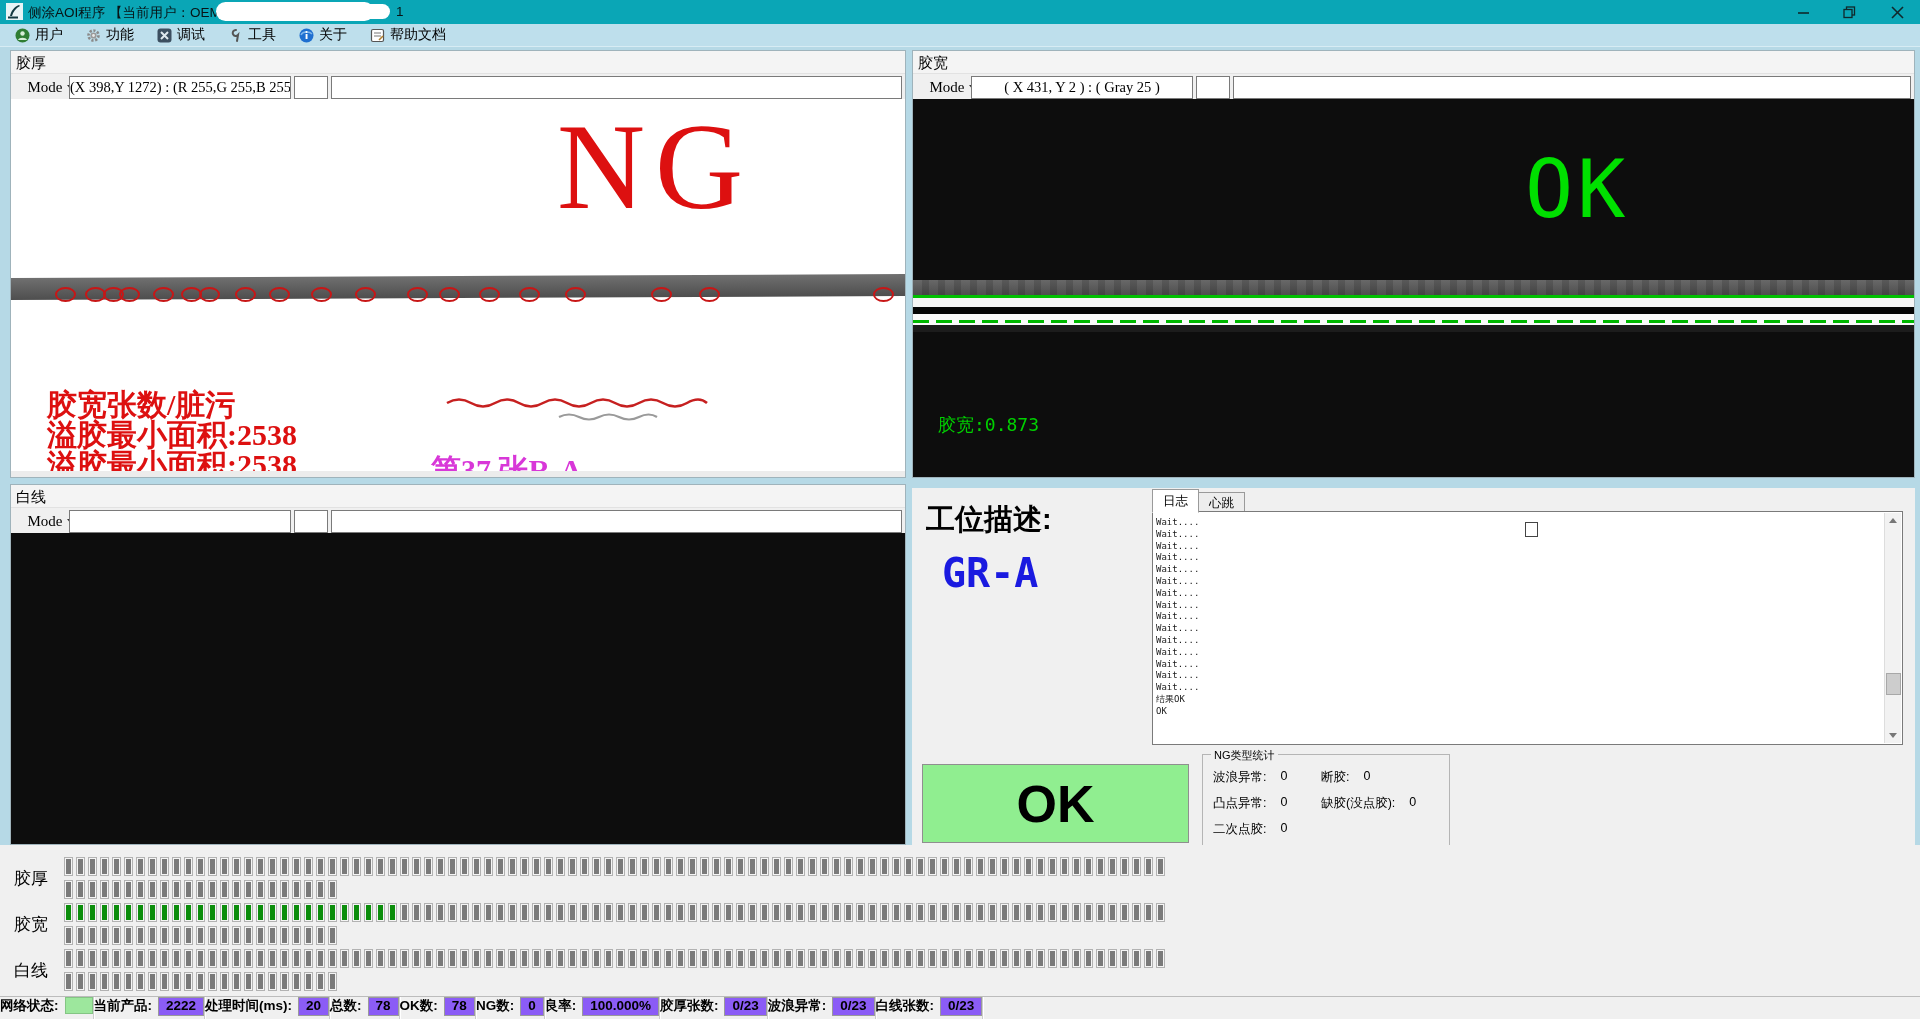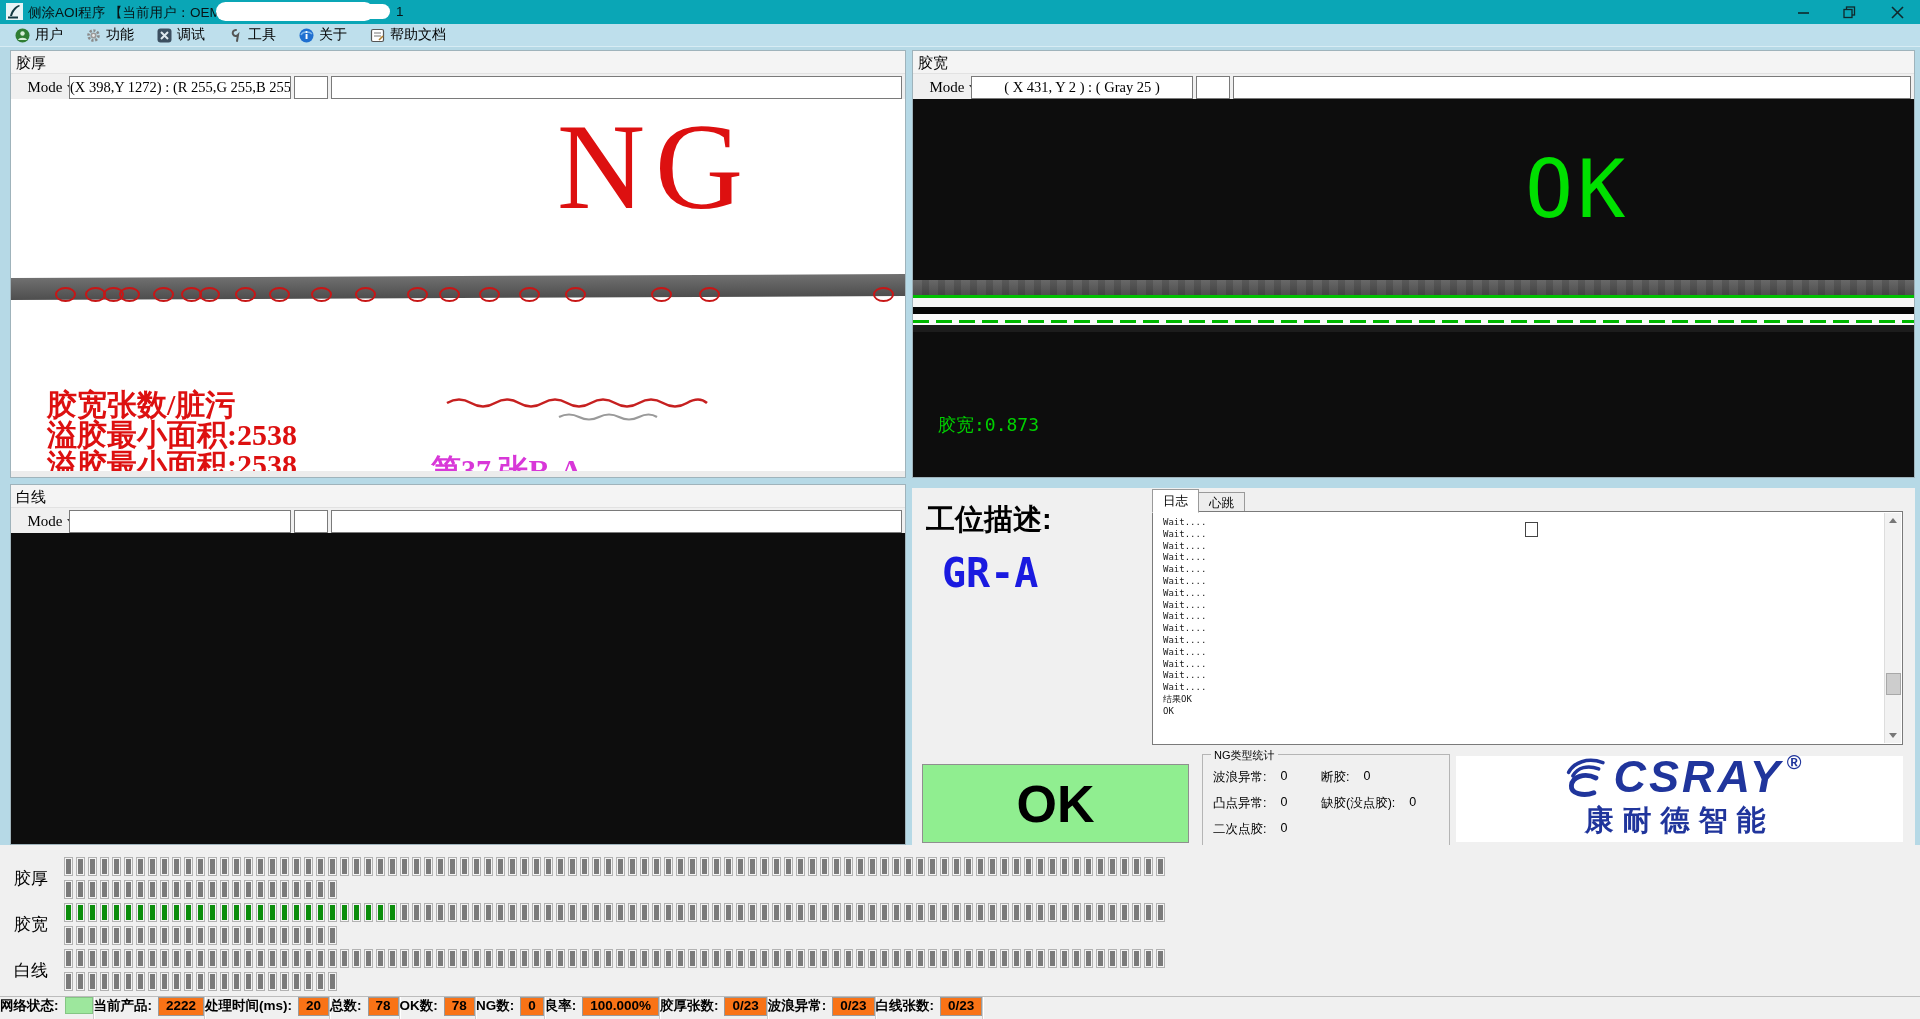--- a/index.html
+++ b/index.html
@@ -60,21 +60,21 @@
   
   .br{position:absolute;left:912px;top:488px;width:1003px;height:357px;background:#f0f0f0;}
   .station-label{position:absolute;left:14px;top:12px;font-size:29px;font-weight:700;}
   .station-value{position:absolute;left:30px;top:62px;font-family:"DejaVu Sans Mono",monospace;
                  font-size:40px;font-weight:700;color:var(--stblue);}
   .tabs{position:absolute;left:240px;top:1px;display:flex;align-items:flex-end;}
   .tab{font-size:12.5px;padding:3px 10px;border:1px solid #9a9a9a;cursor:default;}
   .tab.active{background:#fff;border-bottom:1px solid #fff;height:16px;z-index:2;}
   .tab.inactive{background:#ededed;margin-left:-1px;padding-top:2px;height:14px;margin-bottom:0px;}
   .logbox{position:absolute;left:240px;top:23px;right:12px;height:232px;background:#fff;border:1px solid #7a7a7a;}
-  .loglines{position:absolute;left:10px;top:5px;font-family:"DejaVu Sans Mono",monospace;font-size:9px;
+  .loglines{position:absolute;left:3px;top:5px;font-family:"DejaVu Sans Mono",monospace;font-size:9px;
             line-height:11.8px;color:#1a1a1a;white-space:pre;}
   .log-checkbox{position:absolute;left:372px;top:10px;width:11px;height:13px;border:1px solid #444;background:#fff;}
   .scrollbar{position:absolute;top:1px;right:1px;bottom:1px;width:16px;background:#f2f2f2;border-left:1px solid #ddd;}
   .sb-arrow{position:absolute;left:0;width:16px;height:15px;display:flex;align-items:center;justify-content:center;}
   .tri-up{width:0;height:0;border-left:4px solid transparent;border-right:4px solid transparent;border-bottom:5px solid #777;}
   .tri-dn{width:0;height:0;border-left:4px solid transparent;border-right:4px solid transparent;border-top:5px solid #777;}
   .sb-thumb{position:absolute;left:1px;width:13px;height:20px;top:160px;background:#cdcdcd;border:1px solid #a8a8a8;}
 
   .ok-button{position:absolute;left:10px;top:276px;width:265px;height:77px;background:var(--btngreen);
              border:1px solid #8f8f8f;display:flex;align-items:center;justify-content:center;
@@ -99,21 +99,21 @@
   .cell{display:inline-block;width:9px;height:19px;background:#f5f5f5;border:1px solid #b2b2b2;
         box-sizing:border-box;margin-right:3px;vertical-align:top;}
   .cell i{display:block;margin:1px auto 0 auto;width:5px;height:15px;background:var(--cellgray);}
   .cell.g i{background:var(--cellgreen);}
 
   
   .statusbar{position:absolute;left:0;top:996px;width:1920px;height:23px;background:#f0f0f0;
              border-top:1px solid #bcbcbc;display:flex;align-items:center;font-size:13.5px;}
   .sb-item{display:flex;align-items:flex-start;padding:0 0;height:100%;border-right:1px solid #cdcdcd;box-shadow:1px 0 0 #fff;}
   .sb-item .lb{font-weight:700;white-space:nowrap;}
-  .sb-item .vbox{margin-left:6px;border:1px solid #9a9a9a;background:#f97316;padding:0 7px;height:17px;
+  .sb-item .vbox{margin-left:6px;border:1px solid #9a9a9a;background:#8b5cf6;padding:0 7px;height:17px;
                  line-height:16px;font-weight:700;white-space:nowrap;}
   .sb-ind{margin-left:6px;width:26px;height:15px;background:var(--indgreen);border:1px solid #84c584;}
 </style>
 </head>
 <body>
 
 <div id="app" style="--titlebar: #0aa6b6; --menubar: #bedfec; --ngred: #dd1010; --okgreen: #00e000; --btngreen: #90ee90; --brand: #20359c; --magenta: #d837d8; --stblue: #1a1ae0; --cellgreen: #0b8d0b; --cellgray: #7a7a7a; --indgreen: #9de79d;">
 
   <div class="titlebar">
     <svg class="app-icon" viewBox="0 0 17 17">
@@ -357,32 +357,20 @@
               <span class="val">0</span>
             </div>
             <div class="ng-row">
               <span class="lbl">缺胶(没点胶):</span>
               <span class="val">0</span>
             </div>
           </div>
       </div>
     </div>
 
-    <div class="brand-card">
-      <div class="brand-top">
-        <svg width="52" height="42" viewBox="0 0 70 60">
-          <path d="M62 8 C40 0 20 8 13 22" fill="none" stroke="#20359c" stroke-width="5" stroke-linecap="round"></path>
-          <path d="M56 17 C40 11 26 15 19 27" fill="none" stroke="#20359c" stroke-width="5" stroke-linecap="round"></path>
-          <path d="M52 30 C36 22 18 28 17 41 C16 52 34 57 49 51" fill="none" stroke="#20359c" stroke-width="7" stroke-linecap="round"></path>
-        </svg>
-        <span class="brand-name">CSRAY</span>
-        <span class="brand-reg">®</span>
-      </div>
-      <div class="brand-sub">康耐德智能</div>
-    </div>
   </div>
 
   <div class="history" id="history">
       <div class="h-label" style="top: 22px;">胶厚</div>
       <div class="h-row" style="top: 12px;"><span class="cell"><i></i></span><span class="cell"><i></i></span><span class="cell"><i></i></span><span class="cell"><i></i></span><span class="cell"><i></i></span><span class="cell"><i></i></span><span class="cell"><i></i></span><span class="cell"><i></i></span><span class="cell"><i></i></span><span class="cell"><i></i></span><span class="cell"><i></i></span><span class="cell"><i></i></span><span class="cell"><i></i></span><span class="cell"><i></i></span><span class="cell"><i></i></span><span class="cell"><i></i></span><span class="cell"><i></i></span><span class="cell"><i></i></span><span class="cell"><i></i></span><span class="cell"><i></i></span><span class="cell"><i></i></span><span class="cell"><i></i></span><span class="cell"><i></i></span><span class="cell"><i></i></span><span class="cell"><i></i></span><span class="cell"><i></i></span><span class="cell"><i></i></span><span class="cell"><i></i></span><span class="cell"><i></i></span><span class="cell"><i></i></span><span class="cell"><i></i></span><span class="cell"><i></i></span><span class="cell"><i></i></span><span class="cell"><i></i></span><span class="cell"><i></i></span><span class="cell"><i></i></span><span class="cell"><i></i></span><span class="cell"><i></i></span><span class="cell"><i></i></span><span class="cell"><i></i></span><span class="cell"><i></i></span><span class="cell"><i></i></span><span class="cell"><i></i></span><span class="cell"><i></i></span><span class="cell"><i></i></span><span class="cell"><i></i></span><span class="cell"><i></i></span><span class="cell"><i></i></span><span class="cell"><i></i></span><span class="cell"><i></i></span><span class="cell"><i></i></span><span class="cell"><i></i></span><span class="cell"><i></i></span><span class="cell"><i></i></span><span class="cell"><i></i></span><span class="cell"><i></i></span><span class="cell"><i></i></span><span class="cell"><i></i></span><span class="cell"><i></i></span><span class="cell"><i></i></span><span class="cell"><i></i></span><span class="cell"><i></i></span><span class="cell"><i></i></span><span class="cell"><i></i></span><span class="cell"><i></i></span><span class="cell"><i></i></span><span class="cell"><i></i></span><span class="cell"><i></i></span><span class="cell"><i></i></span><span class="cell"><i></i></span><span class="cell"><i></i></span><span class="cell"><i></i></span><span class="cell"><i></i></span><span class="cell"><i></i></span><span class="cell"><i></i></span><span class="cell"><i></i></span><span class="cell"><i></i></span><span class="cell"><i></i></span><span class="cell"><i></i></span><span class="cell"><i></i></span><span class="cell"><i></i></span><span class="cell"><i></i></span><span class="cell"><i></i></span><span class="cell"><i></i></span><span class="cell"><i></i></span><span class="cell"><i></i></span><span class="cell"><i></i></span><span class="cell"><i></i></span><span class="cell"><i></i></span><span class="cell"><i></i></span><span class="cell"><i></i></span><span class="cell"><i></i></span></div>
       <div class="h-row" style="top: 35px;"><span class="cell"><i></i></span><span class="cell"><i></i></span><span class="cell"><i></i></span><span class="cell"><i></i></span><span class="cell"><i></i></span><span class="cell"><i></i></span><span class="cell"><i></i></span><span class="cell"><i></i></span><span class="cell"><i></i></span><span class="cell"><i></i></span><span class="cell"><i></i></span><span class="cell"><i></i></span><span class="cell"><i></i></span><span class="cell"><i></i></span><span class="cell"><i></i></span><span class="cell"><i></i></span><span class="cell"><i></i></span><span class="cell"><i></i></span><span class="cell"><i></i></span><span class="cell"><i></i></span><span class="cell"><i></i></span><span class="cell"><i></i></span><span class="cell"><i></i></span></div>
       <div class="h-label" style="top: 68px;">胶宽</div>
       <div class="h-row" style="top: 58px;"><span class="cell g"><i></i></span><span class="cell g"><i></i></span><span class="cell g"><i></i></span><span class="cell g"><i></i></span><span class="cell g"><i></i></span><span class="cell g"><i></i></span><span class="cell g"><i></i></span><span class="cell g"><i></i></span><span class="cell g"><i></i></span><span class="cell g"><i></i></span><span class="cell g"><i></i></span><span class="cell g"><i></i></span><span class="cell g"><i></i></span><span class="cell g"><i></i></span><span class="cell g"><i></i></span><span class="cell g"><i></i></span><span class="cell g"><i></i></span><span class="cell g"><i></i></span><span class="cell g"><i></i></span><span class="cell g"><i></i></span><span class="cell g"><i></i></span><span class="cell g"><i></i></span><span class="cell g"><i></i></span><span class="cell g"><i></i></span><span class="cell g"><i></i></span><span class="cell g"><i></i></span><span class="cell g"><i></i></span><span class="cell g"><i></i></span><span class="cell"><i></i></span><span class="cell"><i></i></span><span class="cell"><i></i></span><span class="cell"><i></i></span><span class="cell"><i></i></span><span class="cell"><i></i></span><span class="cell"><i></i></span><span class="cell"><i></i></span><span class="cell"><i></i></span><span class="cell"><i></i></span><span class="cell"><i></i></span><span class="cell"><i></i></span><span class="cell"><i></i></span><span class="cell"><i></i></span><span class="cell"><i></i></span><span class="cell"><i></i></span><span class="cell"><i></i></span><span class="cell"><i></i></span><span class="cell"><i></i></span><span class="cell"><i></i></span><span class="cell"><i></i></span><span class="cell"><i></i></span><span class="cell"><i></i></span><span class="cell"><i></i></span><span class="cell"><i></i></span><span class="cell"><i></i></span><span class="cell"><i></i></span><span class="cell"><i></i></span><span class="cell"><i></i></span><span class="cell"><i></i></span><span class="cell"><i></i></span><span class="cell"><i></i></span><span class="cell"><i></i></span><span class="cell"><i></i></span><span class="cell"><i></i></span><span class="cell"><i></i></span><span class="cell"><i></i></span><span class="cell"><i></i></span><span class="cell"><i></i></span><span class="cell"><i></i></span><span class="cell"><i></i></span><span class="cell"><i></i></span><span class="cell"><i></i></span><span class="cell"><i></i></span><span class="cell"><i></i></span><span class="cell"><i></i></span><span class="cell"><i></i></span><span class="cell"><i></i></span><span class="cell"><i></i></span><span class="cell"><i></i></span><span class="cell"><i></i></span><span class="cell"><i></i></span><span class="cell"><i></i></span><span class="cell"><i></i></span><span class="cell"><i></i></span><span class="cell"><i></i></span><span class="cell"><i></i></span><span class="cell"><i></i></span><span class="cell"><i></i></span><span class="cell"><i></i></span><span class="cell"><i></i></span><span class="cell"><i></i></span><span class="cell"><i></i></span><span class="cell"><i></i></span></div>
       <div class="h-row" style="top: 81px;"><span class="cell"><i></i></span><span class="cell"><i></i></span><span class="cell"><i></i></span><span class="cell"><i></i></span><span class="cell"><i></i></span><span class="cell"><i></i></span><span class="cell"><i></i></span><span class="cell"><i></i></span><span class="cell"><i></i></span><span class="cell"><i></i></span><span class="cell"><i></i></span><span class="cell"><i></i></span><span class="cell"><i></i></span><span class="cell"><i></i></span><span class="cell"><i></i></span><span class="cell"><i></i></span><span class="cell"><i></i></span><span class="cell"><i></i></span><span class="cell"><i></i></span><span class="cell"><i></i></span><span class="cell"><i></i></span><span class="cell"><i></i></span><span class="cell"><i></i></span></div>
       <div class="h-label" style="top: 114px;">白线</div>

